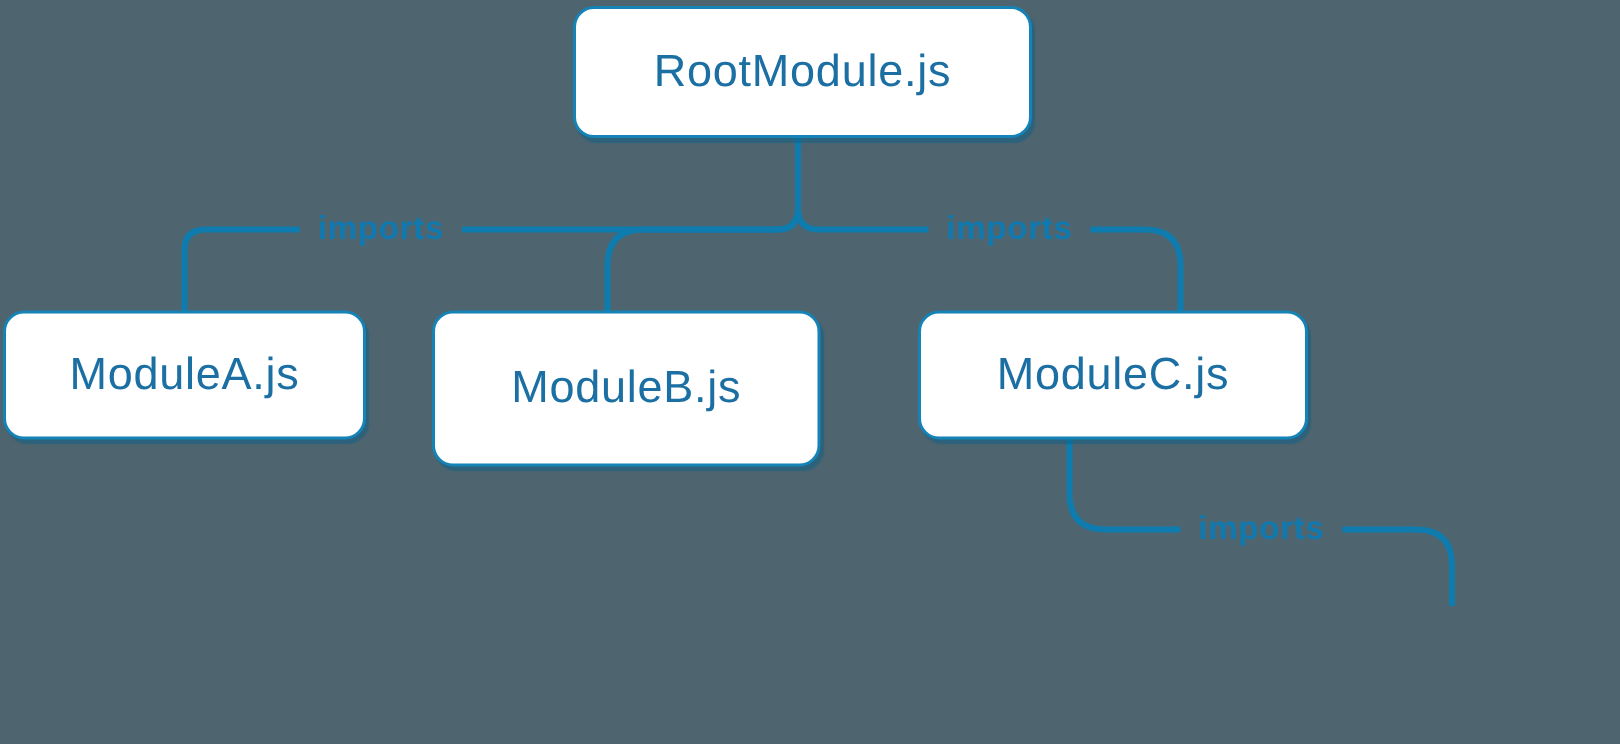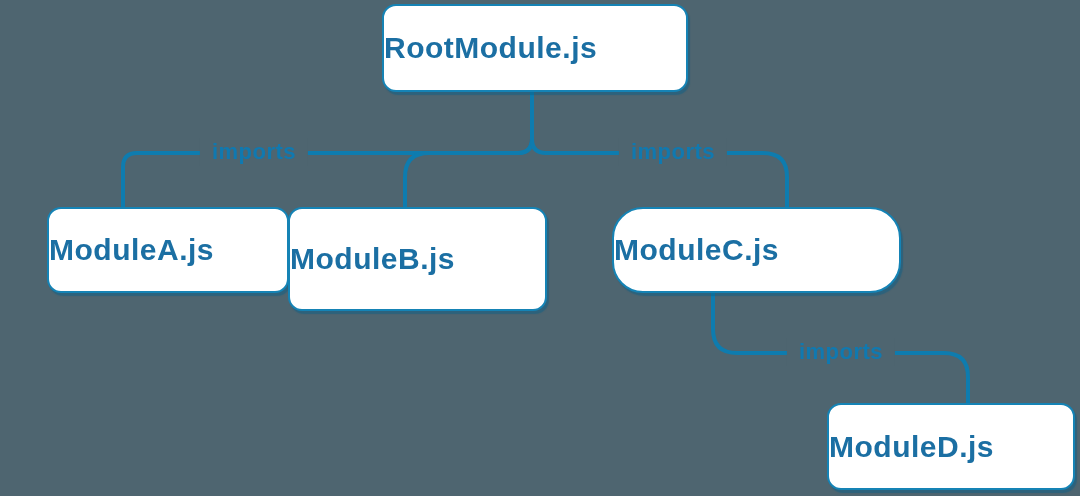--- a/index.html
+++ b/index.html
@@ -37,30 +37,30 @@
   }
   .node {
     position: absolute;
     box-sizing: border-box;
     background: var(--node-bg);
     border: 2px solid var(--node-border);
     border-radius: 14px;
     box-shadow: 2px 3px 1px rgba(11, 95, 136, 0.5);
     display: flex;
     align-items: center;
-    justify-content: flex-start;
+    justify-content: center;
     color: var(--node-text);
     font-size: 30px;
-    font-weight: 700;
+    font-weight: 400;
     letter-spacing: 0.5px;
   }
   .node-root { left: 382px; top: 4px;   width: 306px; height: 88px; }
-  .node-a    { left: 2px;   top: 207px; width: 242px; height: 86px; margin-left: 45px; }
+  .node-a    { left: 2px;   top: 207px; width: 242px; height: 86px; }
   .node-b    { left: 288px; top: 207px; width: 259px; height: 104px; }
-  .node-c    { left: 612px; top: 207px; width: 289px; height: 86px; border-radius: 31px; }
+  .node-c    { left: 612px; top: 207px; width: 260px; height: 86px; }
   .node-d    { left: 827px; top: 403px; width: 248px; height: 87px; }
   .edge-label {
     position: absolute;
     transform: translate(-50%, -50%);
     background: var(--bg);
     padding: 1px 12px;
     color: var(--label-text);
     font-size: 22px;
     font-weight: 700;
     letter-spacing: 0.5px;
@@ -91,17 +91,14 @@
   </div>
   <div class="node node-a">
     <span>ModuleA.js</span>
   </div>
   <div class="node node-b">
     <span>ModuleB.js</span>
   </div>
   <div class="node node-c">
     <span>ModuleC.js</span>
   </div>
-  <div class="node node-d">
-    <span>ModuleD.js</span>
-  </div>
 
 </div>
 
 </body></html>

